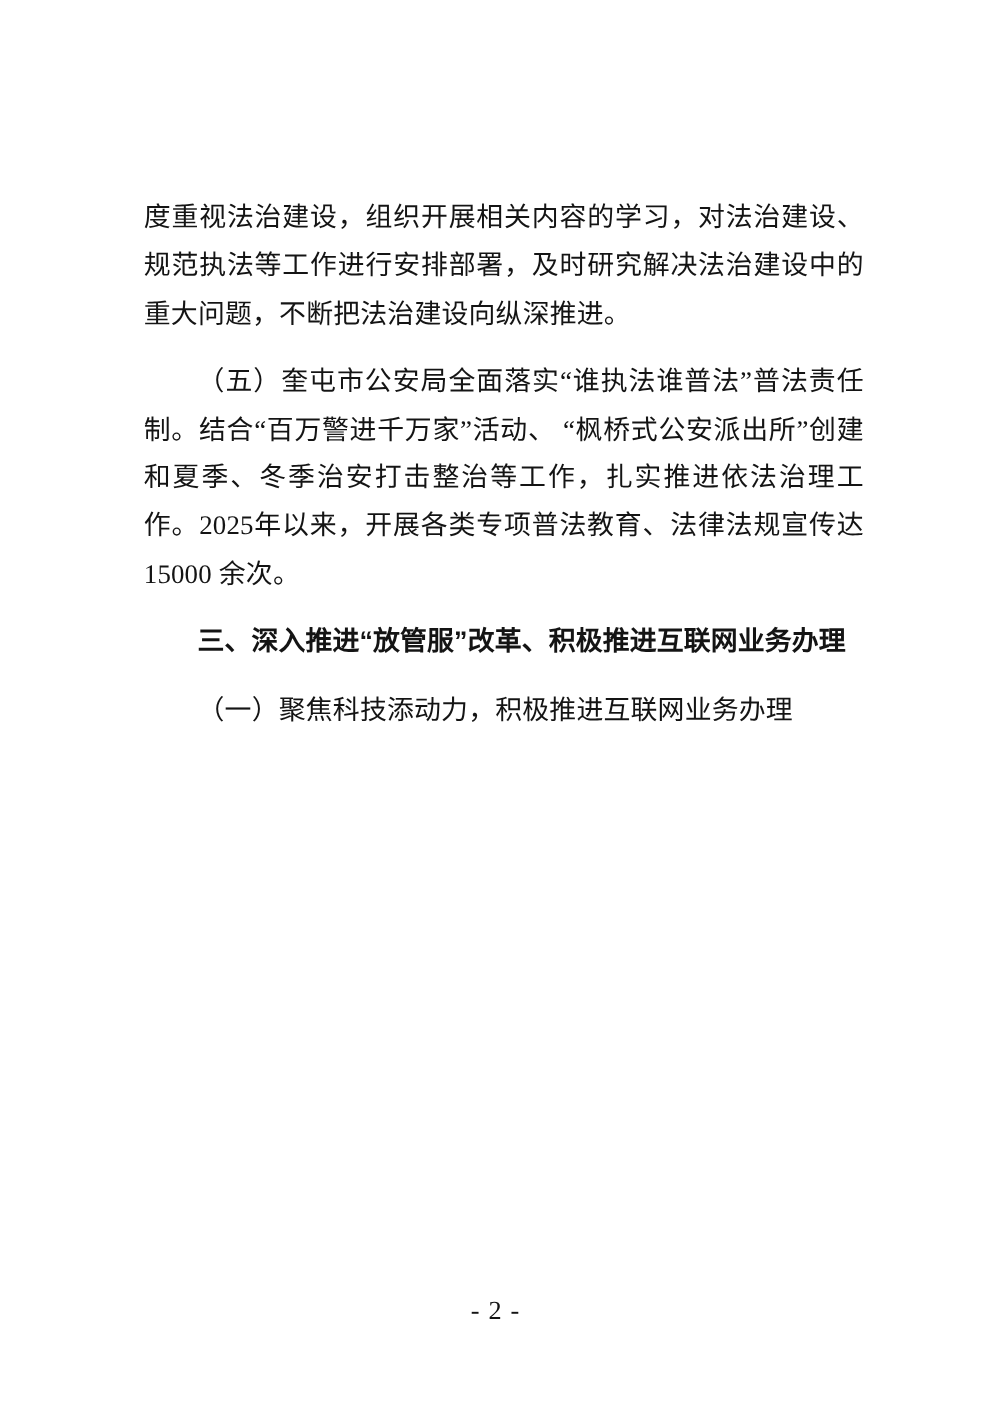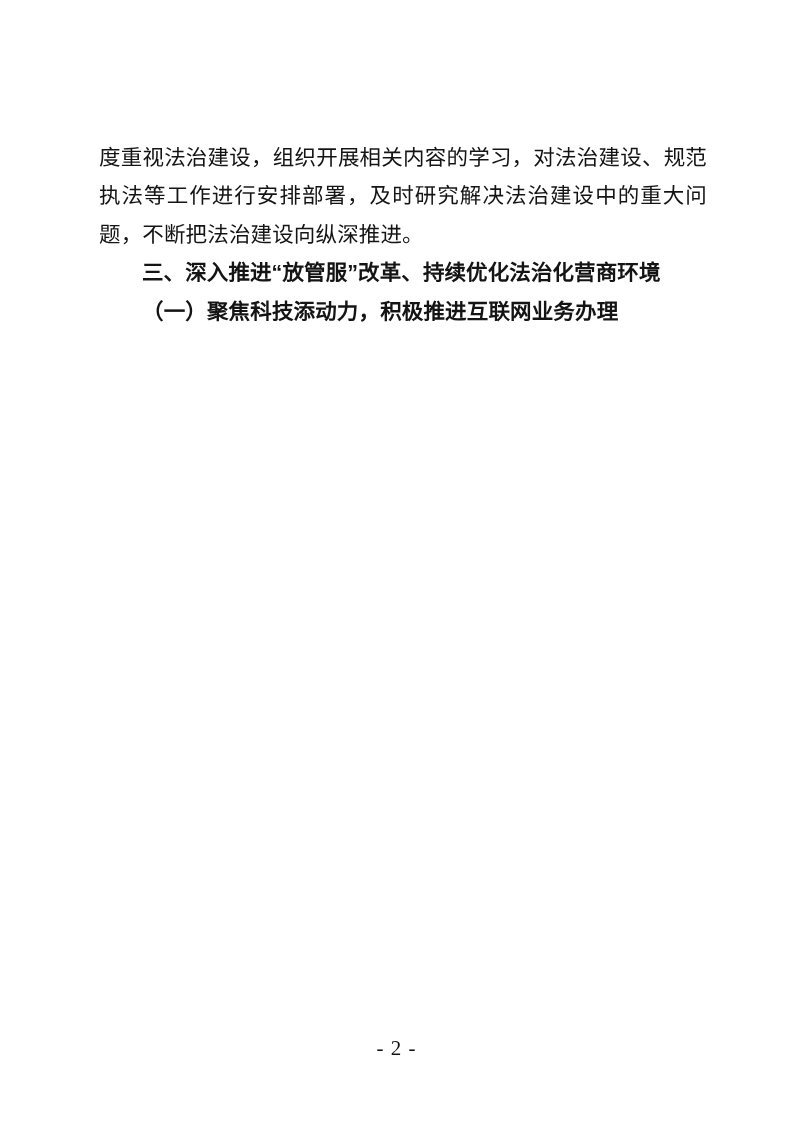--- a/index.html
+++ b/index.html
@@ -16,55 +16,56 @@
     font-family: "Liberation Serif", "DejaVu Serif", serif;
     overflow: hidden;
   }
   .doc-body {
     position: absolute;
     left: 99px;
     top: 139px;
     width: 608px;
   }
   .para {
-    margin: 0;
+    margin: 16px;
     font-size: 21.5px;
     line-height: 38.4px;
     letter-spacing: 0.15px;
     text-align: justify;
     text-justify: inter-ideograph;
     word-break: break-all;
   }
   .indent {
     text-indent: 2em;
   }
   .heading1 {
     font-weight: 700;
     font-family: "Liberation Sans", "DejaVu Sans", sans-serif;
     letter-spacing: 0.1px;
   }
   .heading2 {
-    font-weight: 700;
+    font-weight: 400;
   }
   .page-footer {
     position: absolute;
     left: 0;
     top: 1033px;
     width: 100%;
     text-align: center;
     font-size: 21px;
     line-height: 30px;
     letter-spacing: 1px;
     color: #141414;
   }
 </style>
 </head>
 <body>
 
 <div class="page">
   <div class="doc-body">
     <p class="para">度重视法治建设，组织开展相关内容的学习，对法治建设、规范执法等工作进行安排部署，及时研究解决法治建设中的重大问题，不断把法治建设向纵深推进。</p>
-    <p class="para indent heading1">三、深入推进“放管服”改革、持续优化法治化营商环境</p>
+    <p class="para indent">（五）奎屯市公安局全面落实“谁执法谁普法”普法责任制。结合“百万警进千万家”活动、 “枫桥式公安派出所”创建和夏季、冬季治安打击整治等工作，扎实推进依法治理工作。2025年以来，开展各类专项普法教育、法律法规宣传达 15000 余次。</p>
+    <p class="para indent heading1">三、深入推进“放管服”改革、积极推进互联网业务办理</p>
     <p class="para indent heading2">（一）聚焦科技添动力，积极推进互联网业务办理</p>
   </div>
 
   <div class="page-footer">- 2 -</div>
 </div>
 
 </body></html>

